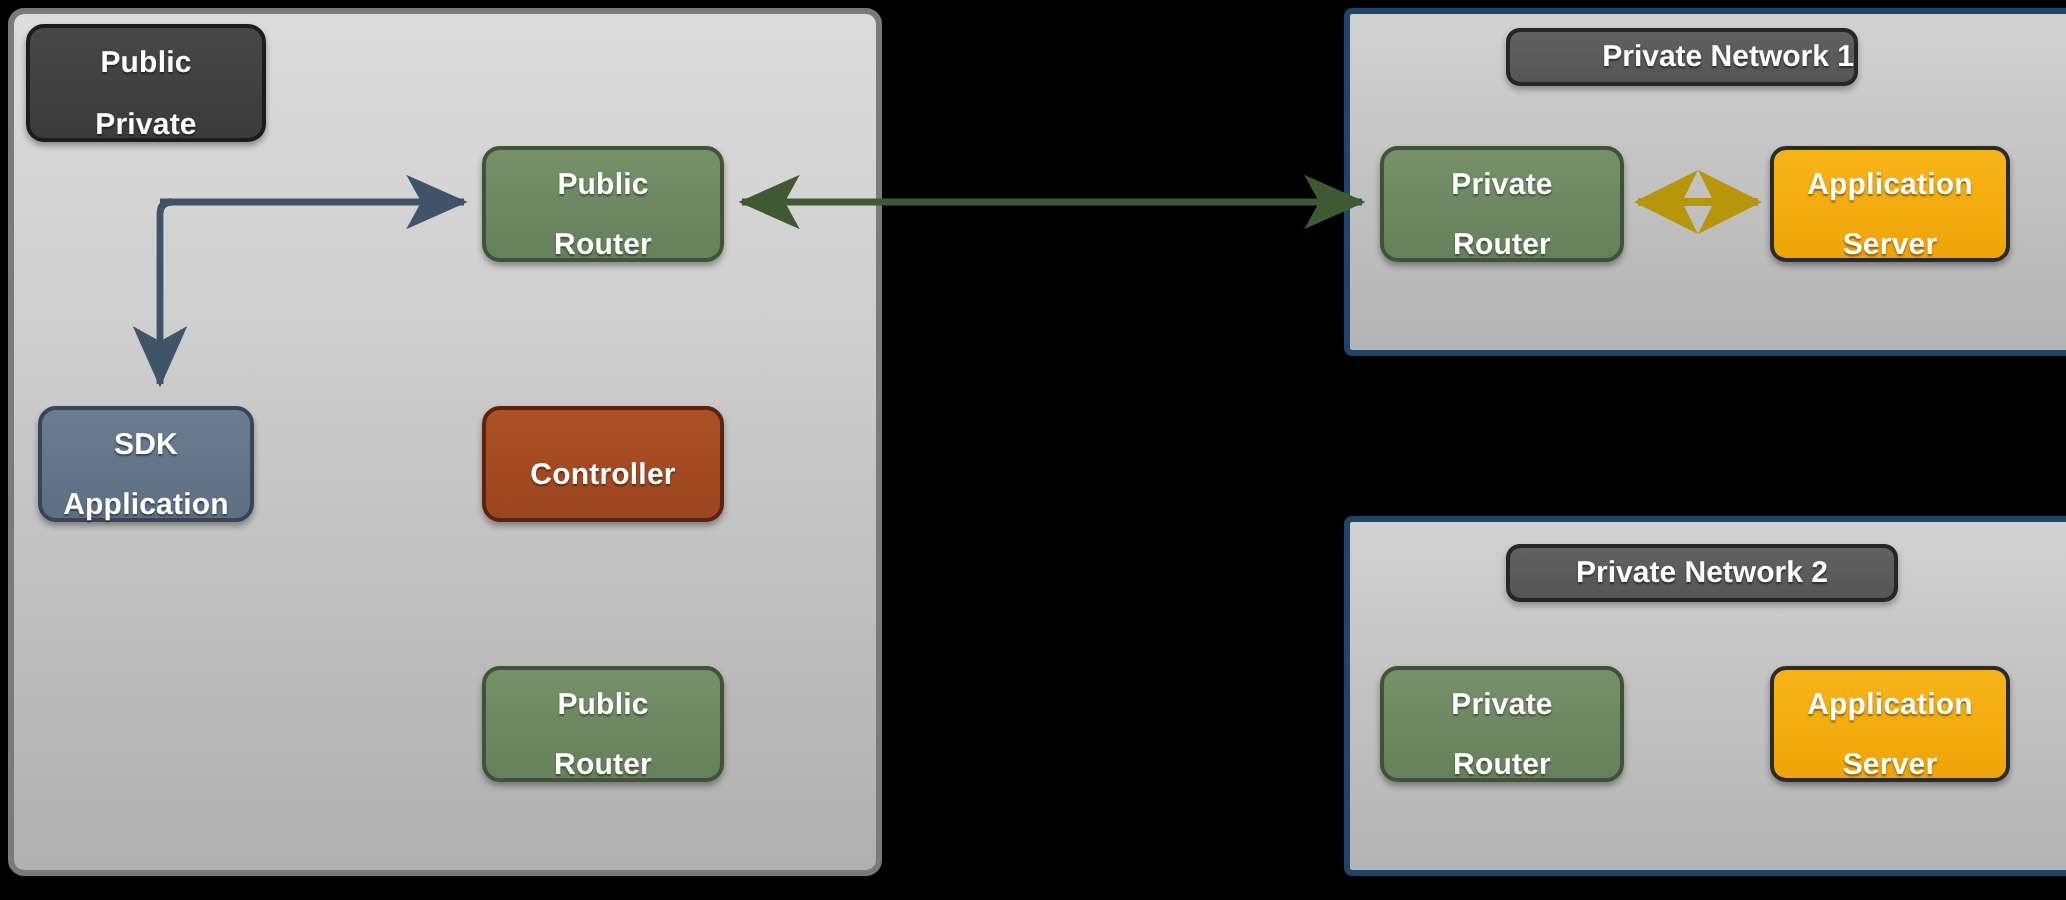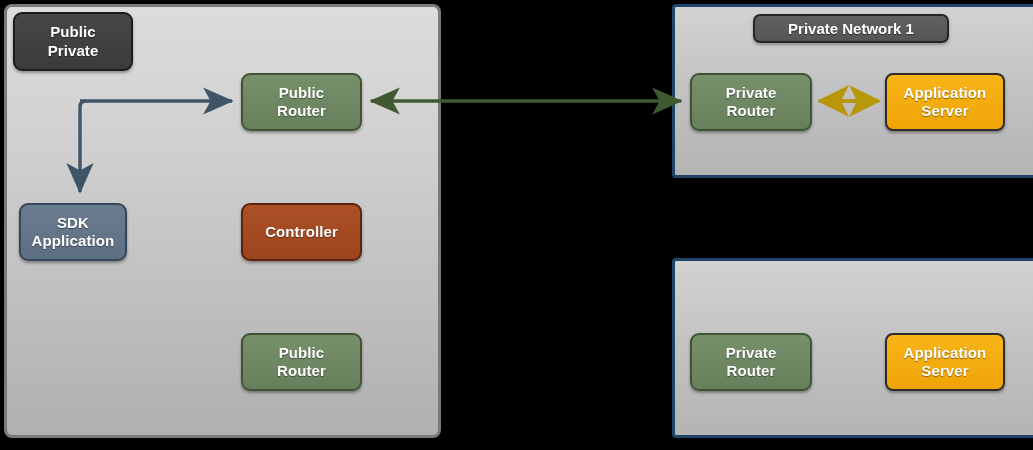--- a/index.html
+++ b/index.html
@@ -43,21 +43,21 @@
     text-align: center;
     color: #ffffff;
     font-weight: bold;
     font-size: 15px;
     line-height: 1.22;
     letter-spacing: 0.1px;
     text-shadow: 0 1px 1px rgba(0,0,0,0.45);
     box-shadow: 0 2px 3px rgba(0,0,0,0.35);
     user-select: none;
   }
-  .node .lbl { display: block; padding: 0 4px; }
+  .node .lbl { display: block; padding: 0 4px; margin-top: 12px; }
 
   .node.dark {
     background: linear-gradient(to bottom, #474747 0%, #3b3b3b 100%);
     border: 2px solid #1c1c1c;
   }
   .node.green {
     background: linear-gradient(to bottom, #76906a 0%, #67805c 100%);
     border: 2px solid #3e5434;
   }
   .node.slate {
@@ -167,38 +167,41 @@
     </span>
   </div>
 
   <div class="node green" style="left:241px; top:333px; width:121px; height:58px;">
     <span>
       <span class="lbl">Public</span>
       <span class="lbl">Router</span>
     </span>
   </div>
 
-  <div class="badge" style="left:753px; top:14px; width:196px; height:29px;">
+  <div class="badge" style="left:753px; top:14px; width:176px; height:29px;justify-content:flex-end;">
     <span>Private Network 1</span>
   </div>
 
   <div class="node green" style="left:690px; top:73px; width:122px; height:58px;">
     <span>
       <span class="lbl">Private</span>
       <span class="lbl">Router</span>
     </span>
   </div>
 
   <div class="node amber" style="left:885px; top:73px; width:120px; height:58px;">
     <span>
       <span class="lbl">Application</span>
       <span class="lbl">Server</span>
     </span>
   </div>
 
+  <div class="badge" style="left:753px; top:272px; width:196px; height:29px;">
+    <span>Private Network 2</span>
+  </div>
 
   <div class="node green" style="left:690px; top:333px; width:122px; height:58px;">
     <span>
       <span class="lbl">Private</span>
       <span class="lbl">Router</span>
     </span>
   </div>
 
   <div class="node amber" style="left:885px; top:333px; width:120px; height:58px;">
     <span>

